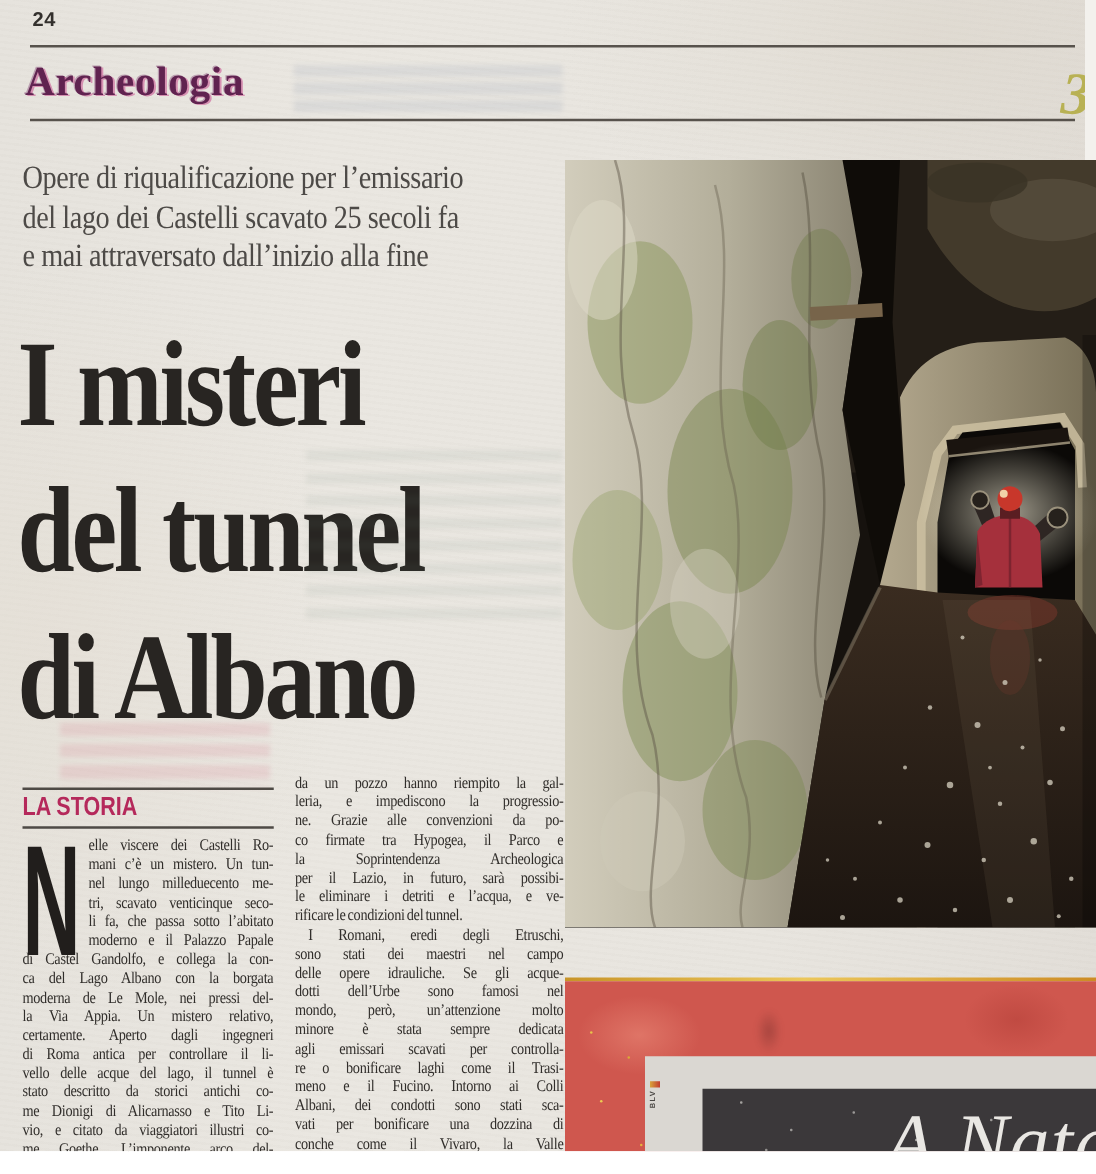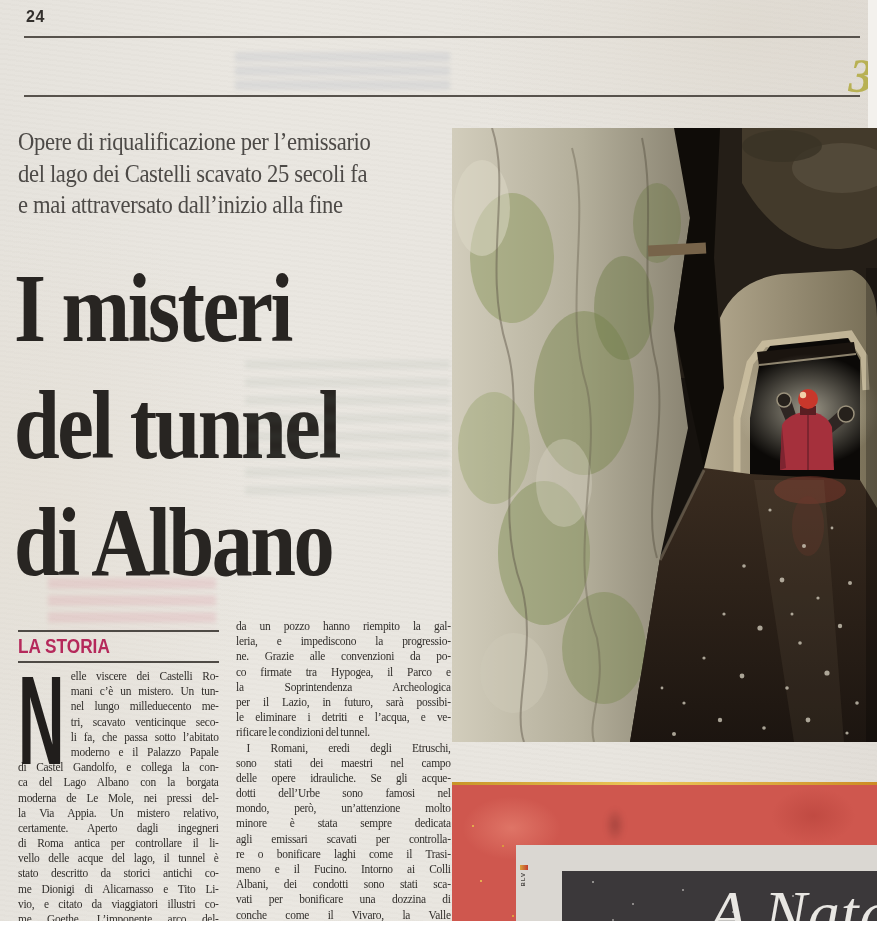--- a/index.html
+++ b/index.html
@@ -85,20 +85,21 @@
     color:#4a4744;letter-spacing:1px;margin-top:2px;}
 </style>
 </head>
 <body>
 
 <div id="page">
 
   <div class="abs pagenum">24</div>
   <div class="abs rule rule-1"></div>
   <div class="abs bt bt1"></div>
+  <div class="abs section-title">Archeologia</div>
   <div class="abs edge-glyph">3</div>
   <div class="abs scan-edge"></div>
   <div class="abs rule rule-2"></div>
 
   <div class="abs standfirst">
     <div>Opere di riqualificazione per l’emissario</div>
     <div>del lago dei Castelli scavato 25 secoli fa</div>
     <div>e mai attraversato dall’inizio alla fine</div>
   </div>
 

